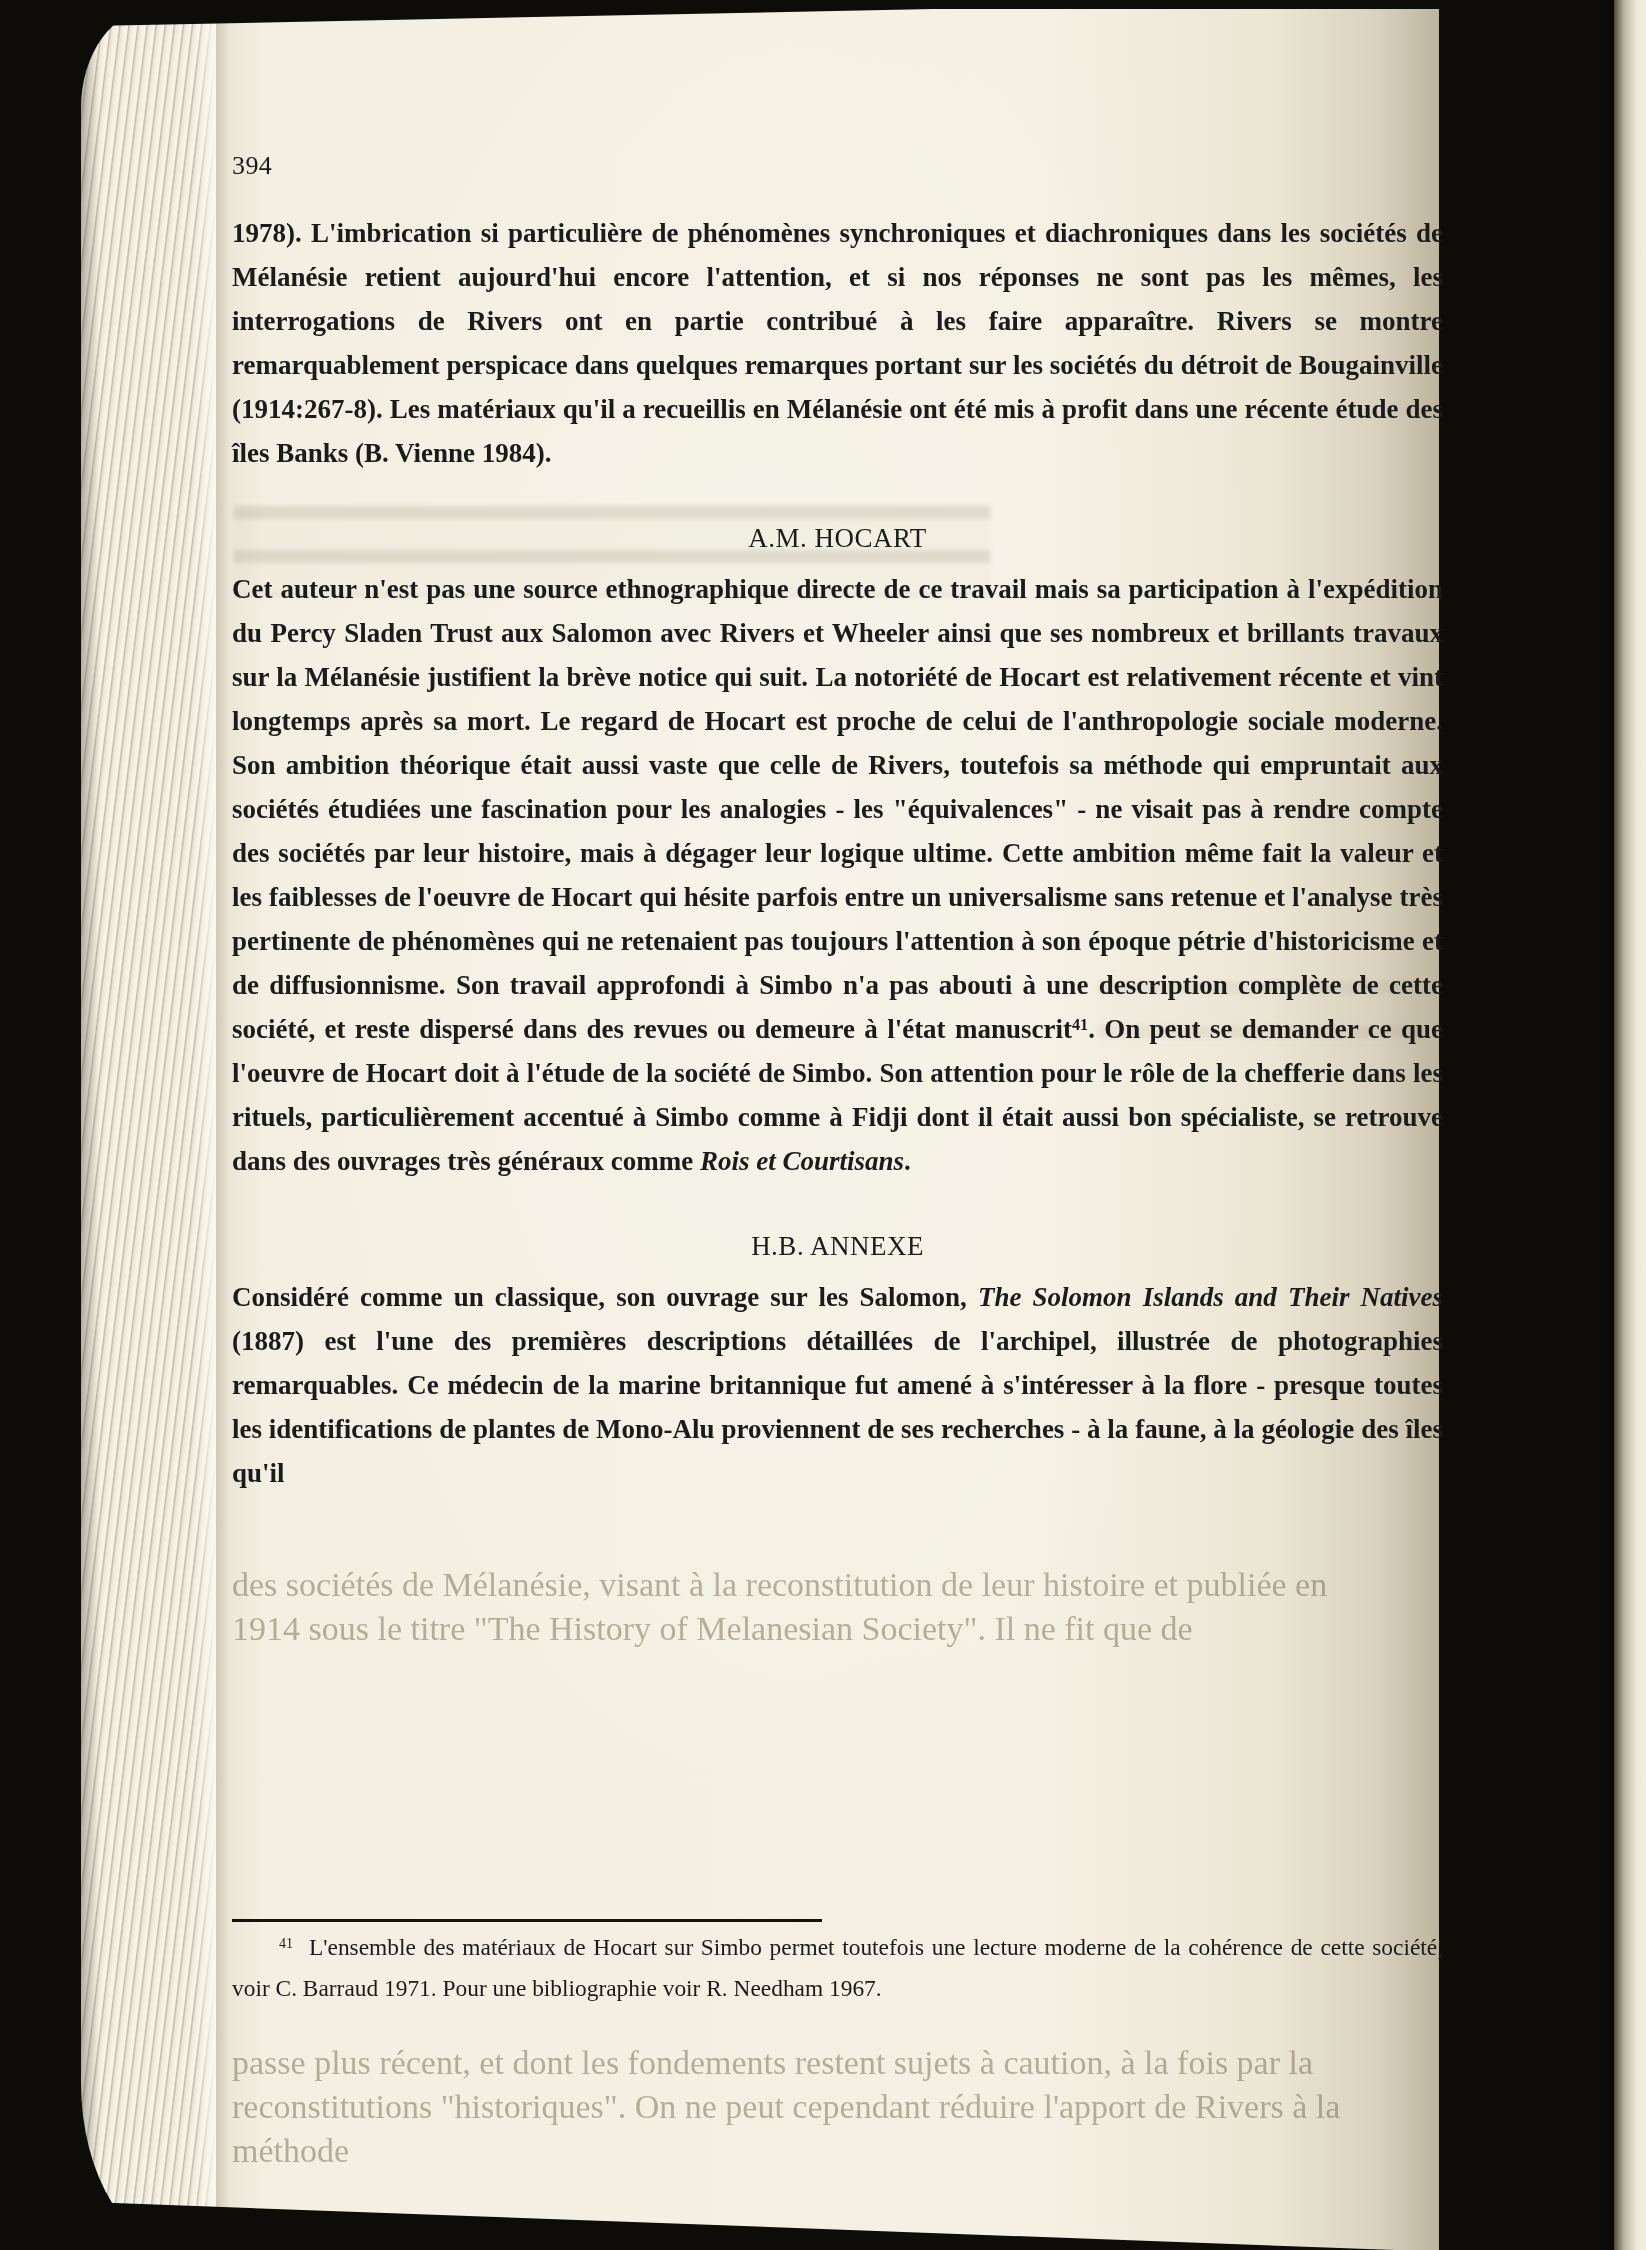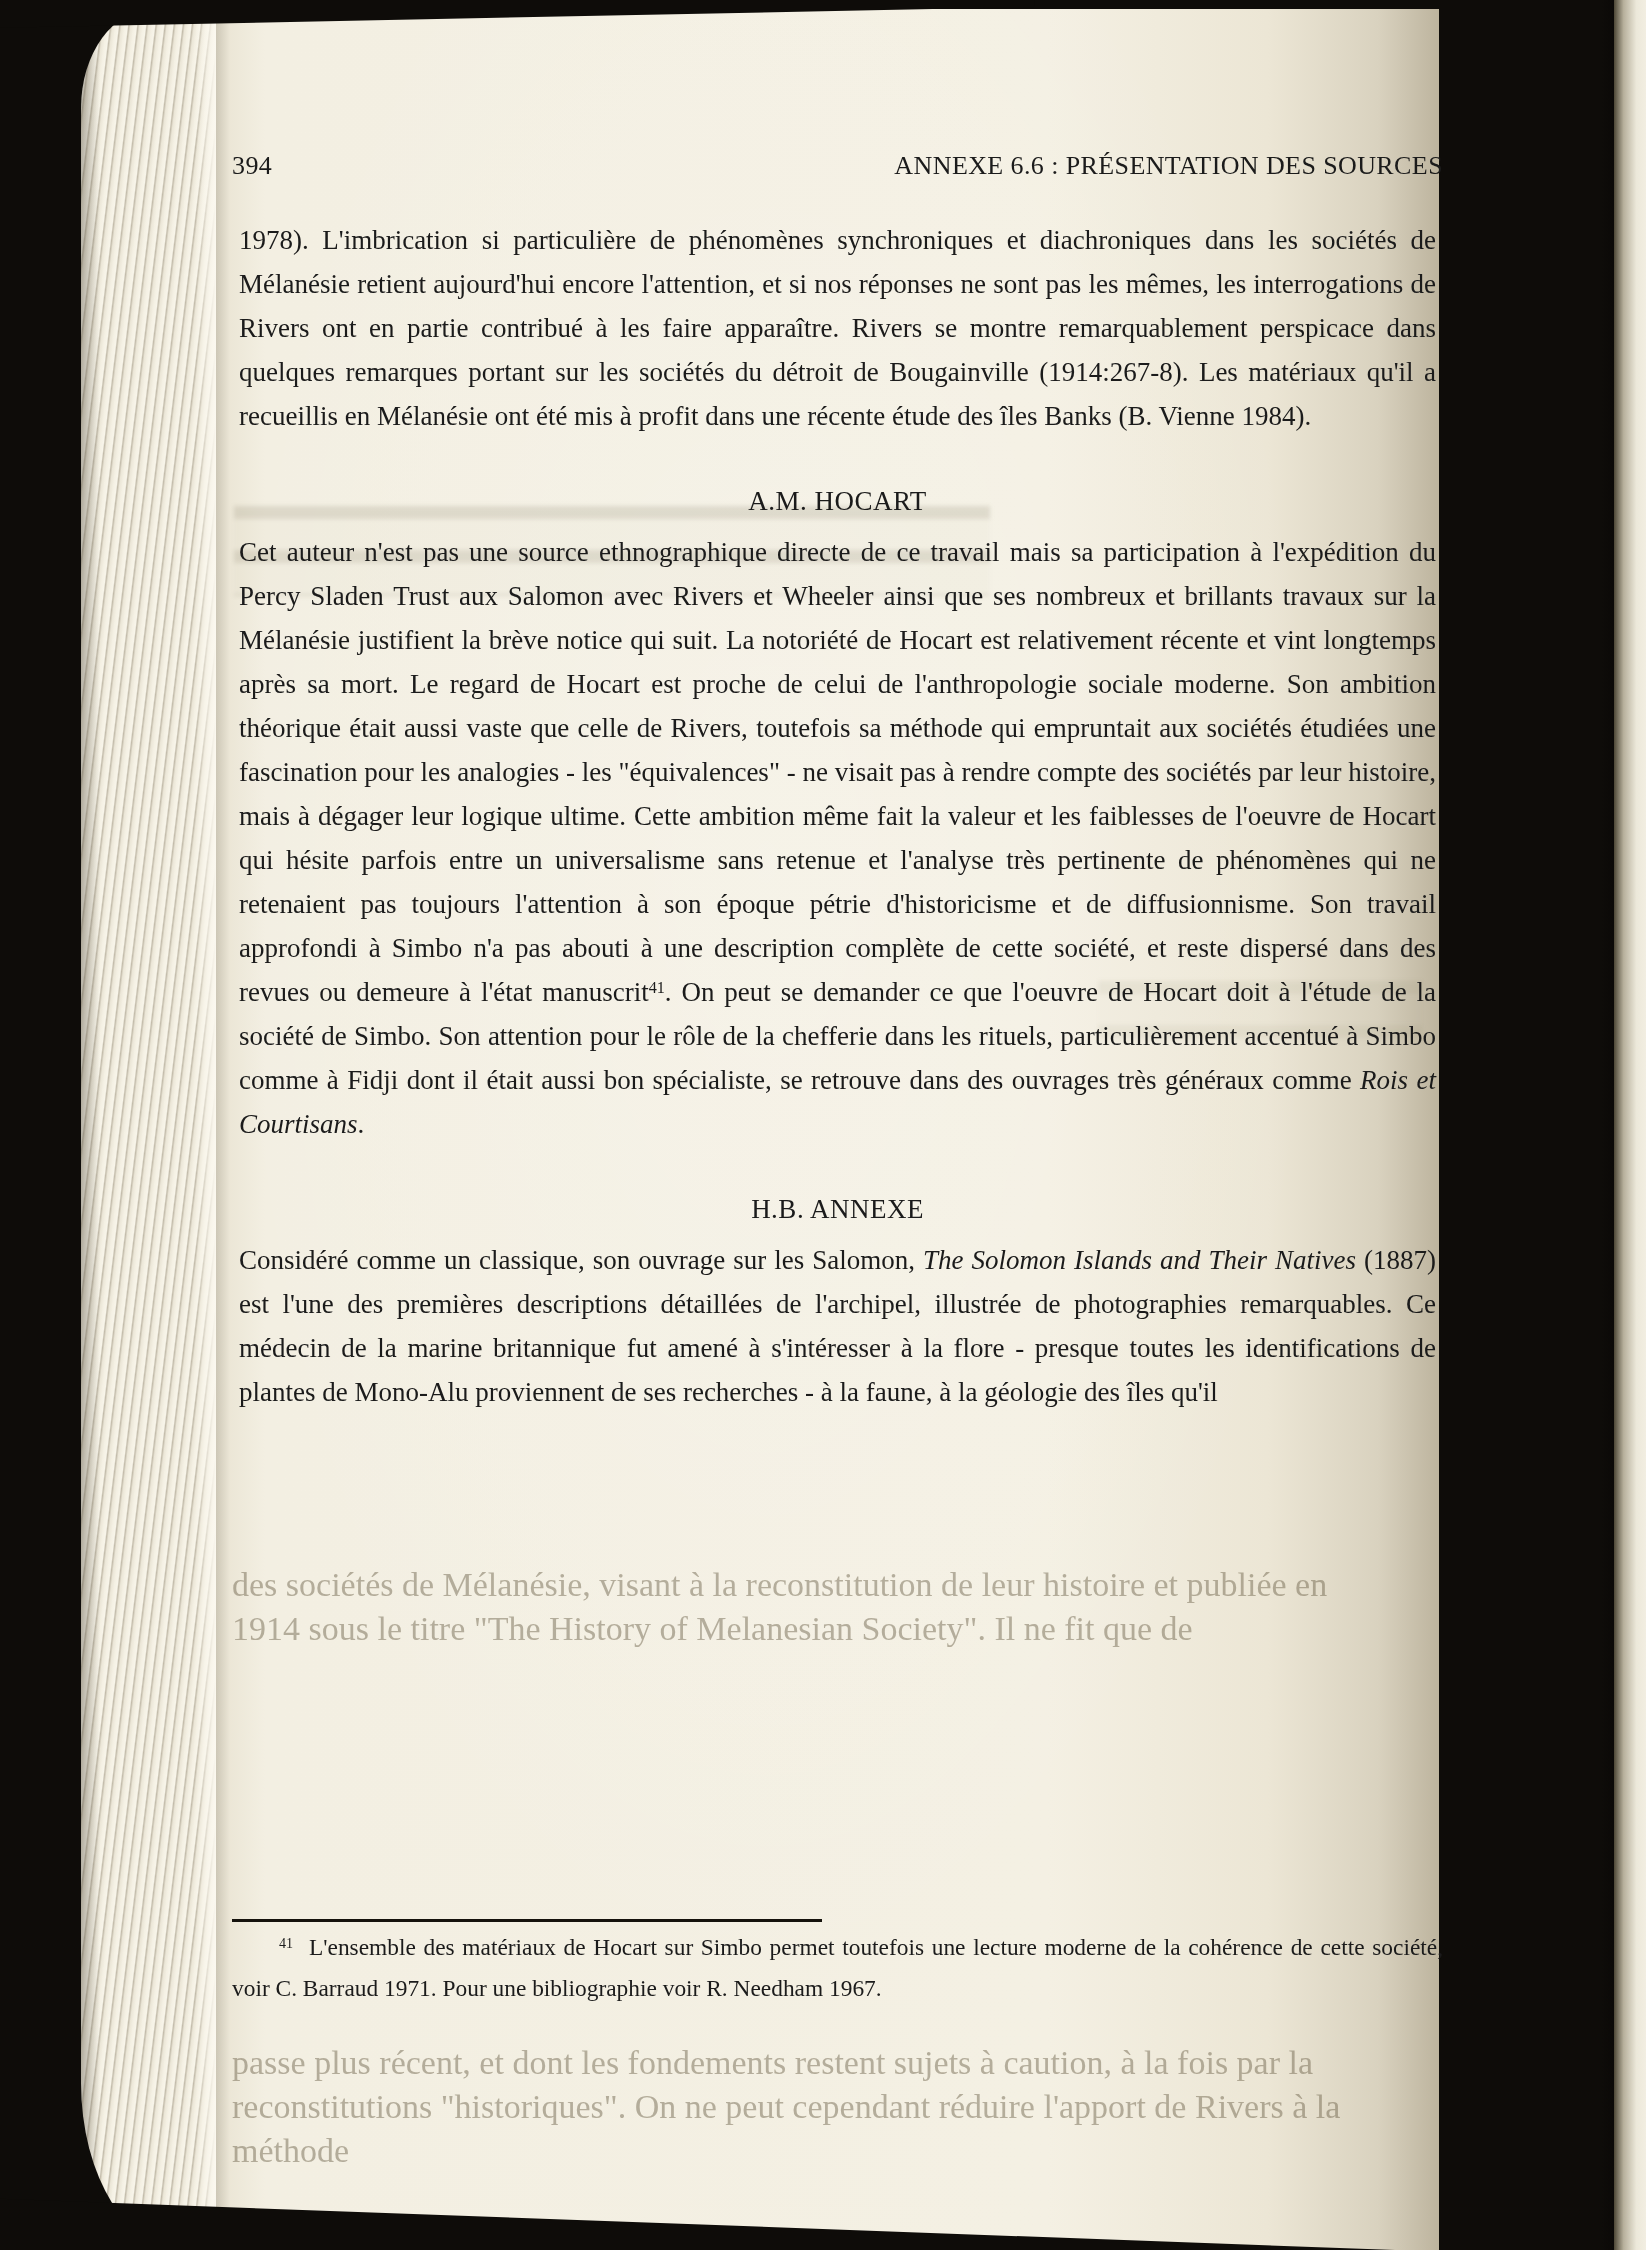--- a/index.html
+++ b/index.html
@@ -81,21 +81,21 @@
   
   .text-flow {
     position: absolute;
     top: 202px; left: 16px;
     width: 1211px;
     font-size: 27px;
     line-height: 44px;
     text-align: justify;
     z-index: 3;
   }
-  .text-flow p.para { margin: 7px; }
+  .text-flow p.para { margin: 0; font-weight: bold; }
   .text-flow p.para.indent { text-indent: 50px; }
   .text-flow .section-heading {
     font-size: 27px;
     line-height: 44px;
     margin: 41px 0 7.2px 0;
     text-align: center;
     letter-spacing: 0.5px;
   }
   .it { font-style: italic; }
   sup {
@@ -207,21 +207,20 @@
 <div class="canvas">
 
   <div class="book">
 
     <div class="page-stack"></div>
 
     <div class="page">
 
       <div class="page-header">
         <span>394</span>
-        <span>ANNEXE 6.6 : PRÉSENTATION DES SOURCES</span>
       </div>
 
       <div class="smudge smudge1"></div>
       <div class="smudge smudge2"></div>
 
       <div class="ghost ghost-mid">
           <div>des sociétés de Mélanésie, visant à la reconstitution de leur histoire et publiée en</div>
           <div>1914 sous le titre "The History of Melanesian Society". Il ne fit que de</div>
         </div>
       <div class="ghost ghost-bottom">

